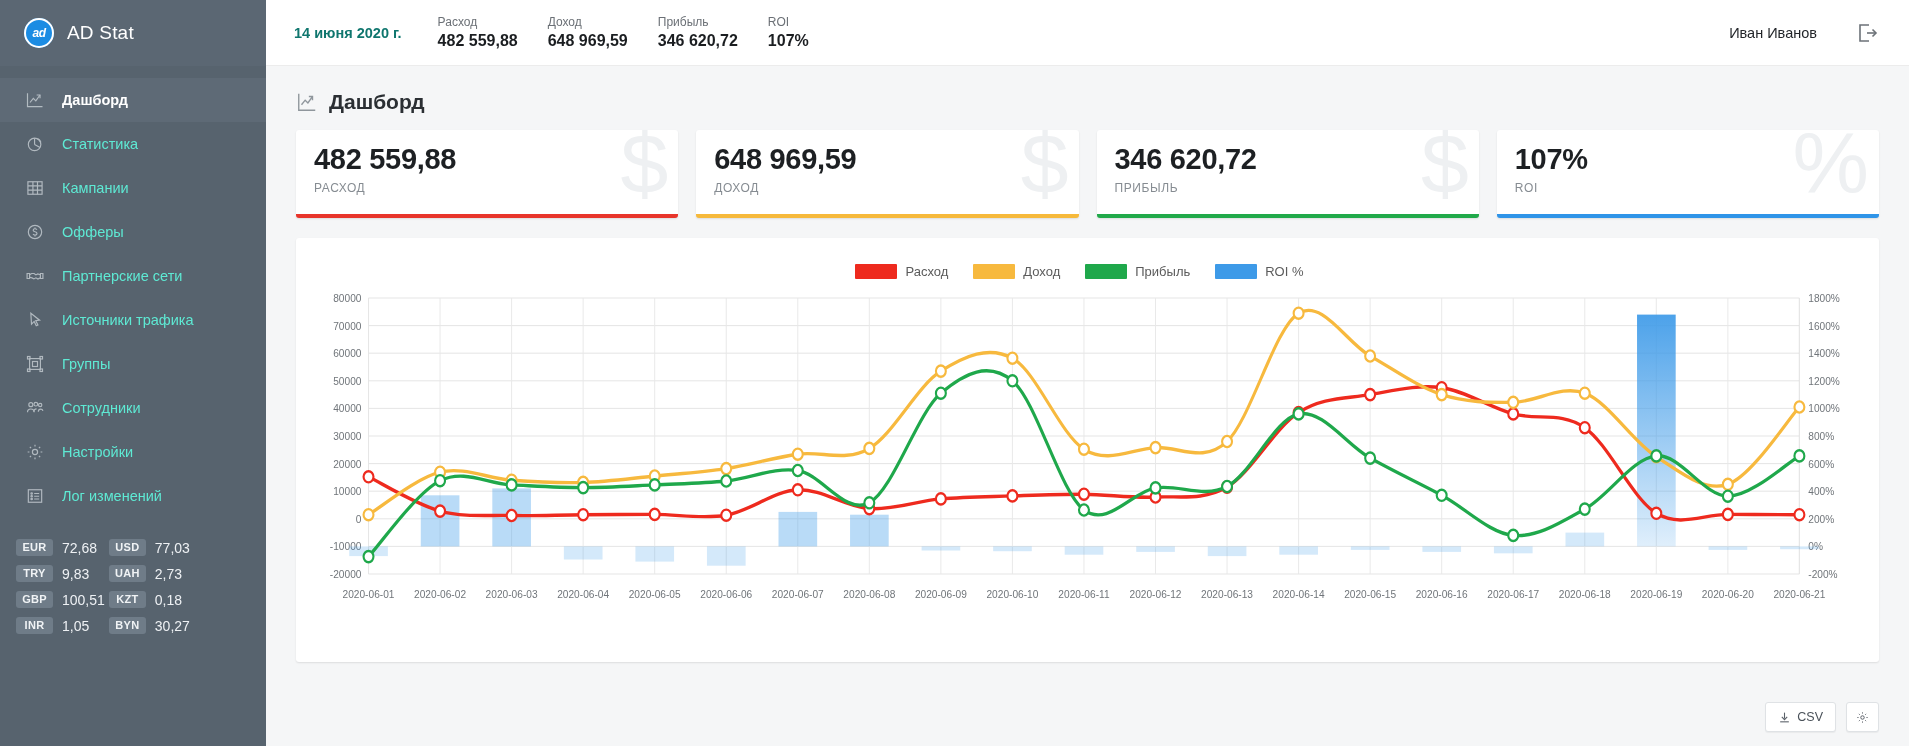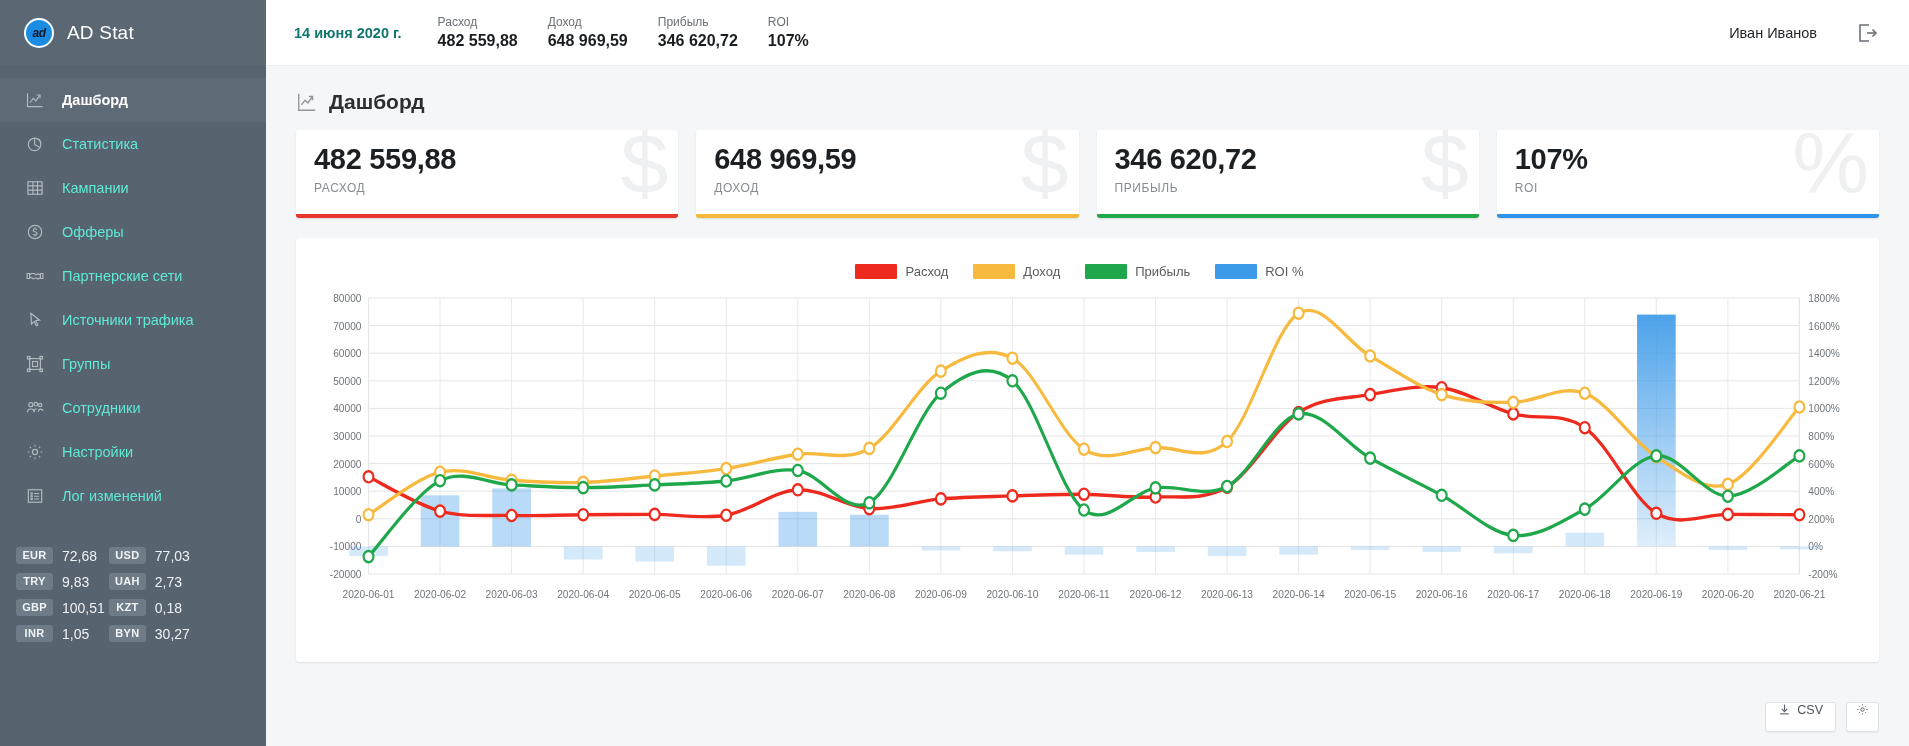--- a/index.html
+++ b/index.html
@@ -21,40 +21,40 @@
   .brand {
     height: 66px; display: flex; align-items: center;
     padding-left: 24px; gap: 13px;
     background: #5b6773;
   }
   .brand-logo {
     width: 30px; height: 30px; border-radius: 50%;
     background: #1b8ce3;
     display: flex; align-items: center; justify-content: center;
     font-size: 12px; font-weight: bold; font-style: italic;
-    color: #0f172a; letter-spacing: -0.5px;
+    color: #ffffff; letter-spacing: -0.5px;
     box-shadow: inset 0 0 0 2px #fff;
   }
   .brand-title { color: #ffffff; font-size: 19px; letter-spacing: .2px; }
 
   .nav { margin-top: 12px; }
   .nav-item {
     height: 44px; display: flex; align-items: center;
     padding-left: 24px; gap: 17px;
     color: #5eead4; font-size: 14.5px;
     cursor: pointer;
   }
   .nav-item.active { background: #5e6a76; color: #ffffff; font-weight: bold; }
   .nav-ico { width: 21px; height: 21px; flex: 0 0 21px; opacity: .75;
              display: flex; align-items: center; justify-content: center; }
   .nav-ico svg { width: 20px; height: 20px; display: block; }
 
   
   .rates {
-    position: absolute; left: 0; bottom: 104px;
+    position: absolute; left: 0; bottom: 112px;
     width: 210px; padding: 0 16px;
     display: grid; grid-template-columns: 1fr 1fr;
     row-gap: 9px; column-gap: 4px;
   }
   .rate { display: flex; align-items: center; gap: 9px; }
   .rate-code {
     background: #6f7c88; color: #f0f3f5;
     font-size: 11px; font-weight: bold;
     border-radius: 3px; padding: 2px 6px 3px; min-width: 37px;
     text-align: center; letter-spacing: .3px;
@@ -129,21 +129,21 @@
   .plot { position: absolute; left: 0; top: 52px; right: 0; bottom: 0; }
   .plot svg { display: block; width: 100%; height: 100%; }
 
   
   .foot-btns {
     position: absolute; right: 30px; bottom: 14px;
     display: flex; gap: 10px; align-items: center;
   }
   .fbtn {
     background: #fff; border: 1px solid #dfe2e5; border-radius: 3px;
-    height: 30px; display: flex; align-items: flex-start; gap: 6px;
+    height: 30px; display: flex; align-items: center; gap: 6px;
     padding: 0 12px; font-size: 12.5px; color: #4a5159; cursor: pointer;
     box-shadow: 0 1px 1px rgba(0,0,0,.05);
   }
   .fbtn svg { width: 13px; height: 13px; display: block; }
   .fbtn.icon-only { padding: 0 9px; }
 </style>
 </head>
 <body>
 
 <div class="app">

